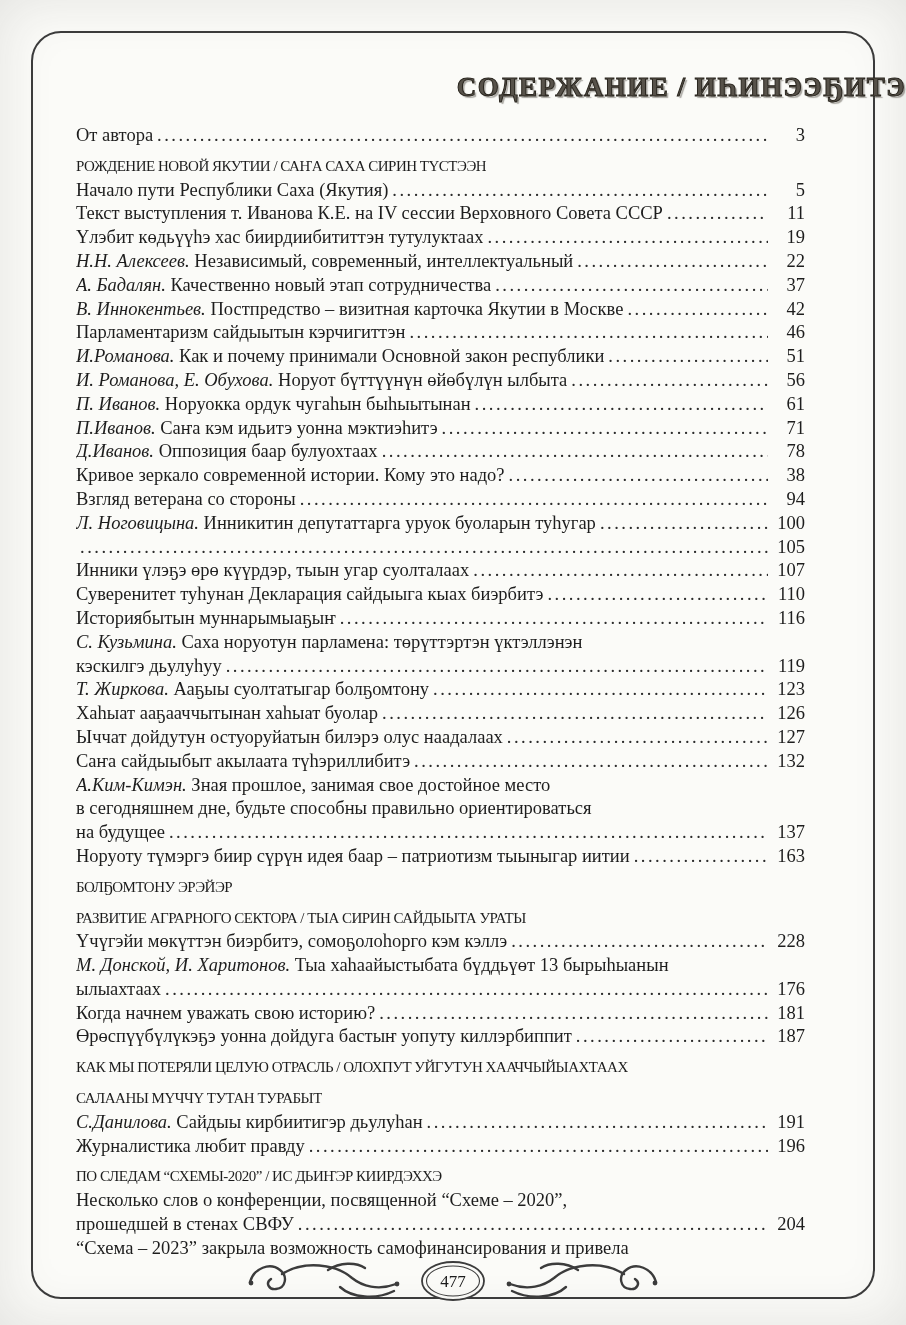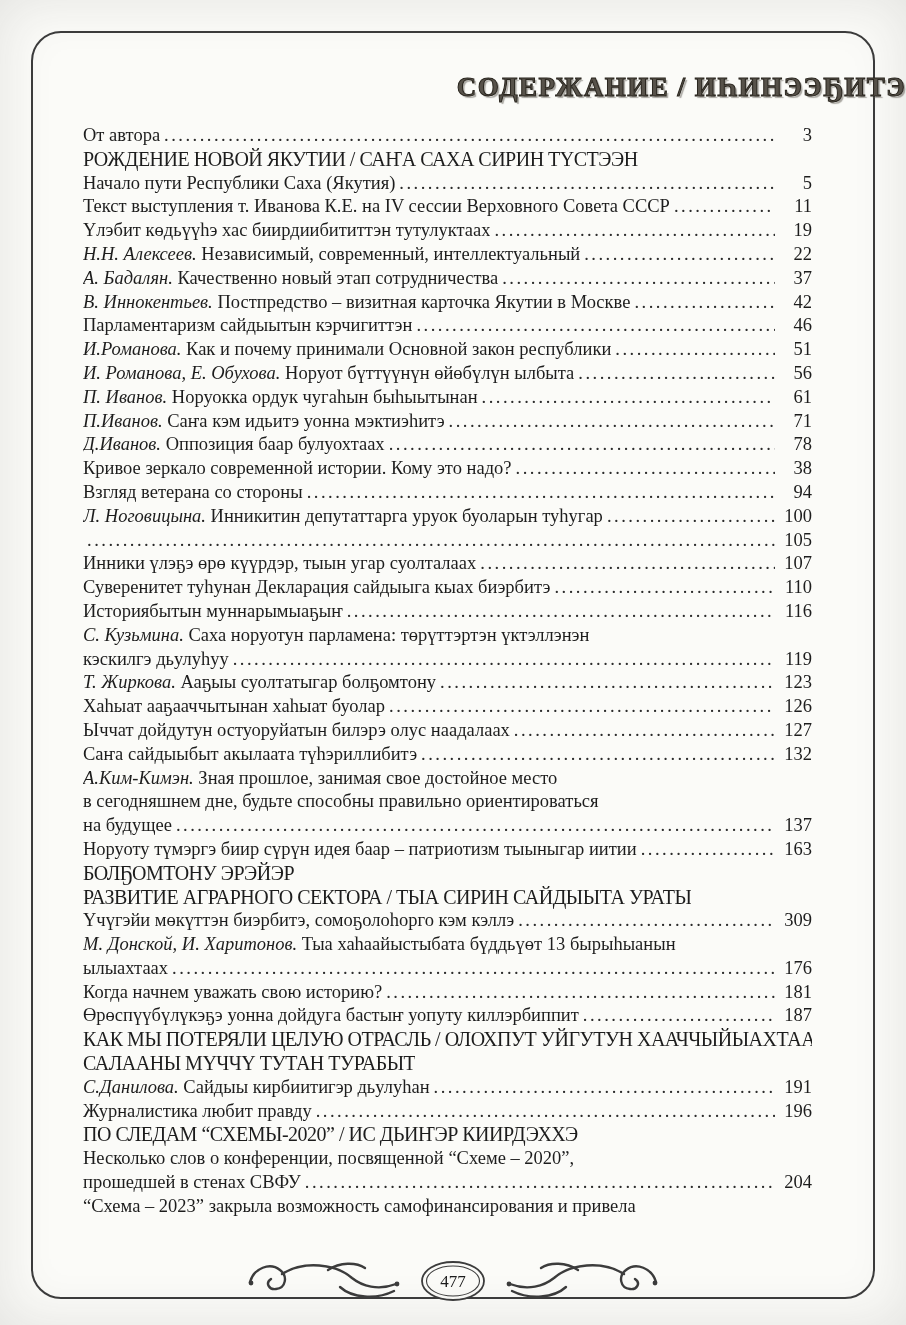--- a/index.html
+++ b/index.html
@@ -28,33 +28,34 @@
   }
   .title-text {
     font-weight: 700;
     font-size: 27px;
     letter-spacing: 1.5px;
     color: #57524a;
     -webkit-text-stroke: 1px #2a261f;
     text-shadow: 2px 2px 1px rgba(90,86,78,0.5);
   }
   .toc {
-    position: absolute; left: 83px; top: 124px; width: 729px;
+    position: absolute; left: 76px; top: 124px; width: 729px;
     font-size: 18.5px;
   }
   .toc-row {
     display: flex;
     align-items: baseline;
     line-height: 23.8px;
     height: 23.8px;
     overflow: hidden;
   }
   .toc-row.hdr {
-    font-size: 20px;
+    font-size: 15px;
     letter-spacing: -0.5px;
+    margin-top: 7px;
   }
   .toc-text {
     flex: 0 1 auto;
     white-space: nowrap;
     overflow: hidden;
   }
   .author { font-style: italic; }
   .leader {
     flex: 1 1 20px;
     min-width: 14px;
@@ -236,21 +237,21 @@
       </div>
       <div class="toc-row hdr">
         <span class="toc-text">БОЛҔОМТОНУ ЭРЭЙЭР</span>
       </div>
       <div class="toc-row hdr">
         <span class="toc-text">РАЗВИТИЕ АГРАРНОГО СЕКТОРА / ТЫА СИРИН САЙДЫЫТА УРАТЫ</span>
       </div>
       <div class="toc-row">
         <span class="toc-text">Үчүгэйи мөкүттэн биэрбитэ, сомоҕолоһорго кэм кэллэ</span>
         <span class="leader"></span>
-        <span class="pg">309</span>
+        <span class="pg">228</span>
       </div>
       <div class="toc-row">
         <span class="toc-text"><span class="author">М. Донской, И. Харитонов. </span>Тыа хаһаайыстыбата бүддьүөт 13 бырыһыанын</span>
       </div>
       <div class="toc-row">
         <span class="toc-text">ылыахтаах</span>
         <span class="leader"></span>
         <span class="pg">176</span>
       </div>
       <div class="toc-row">

